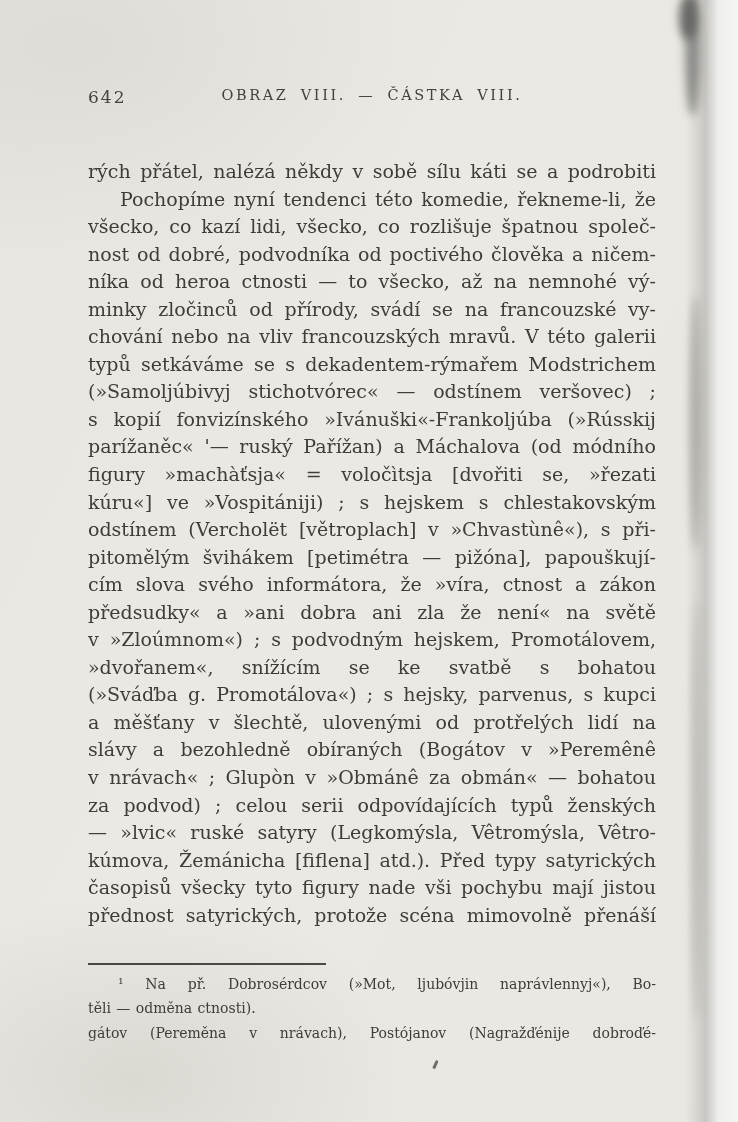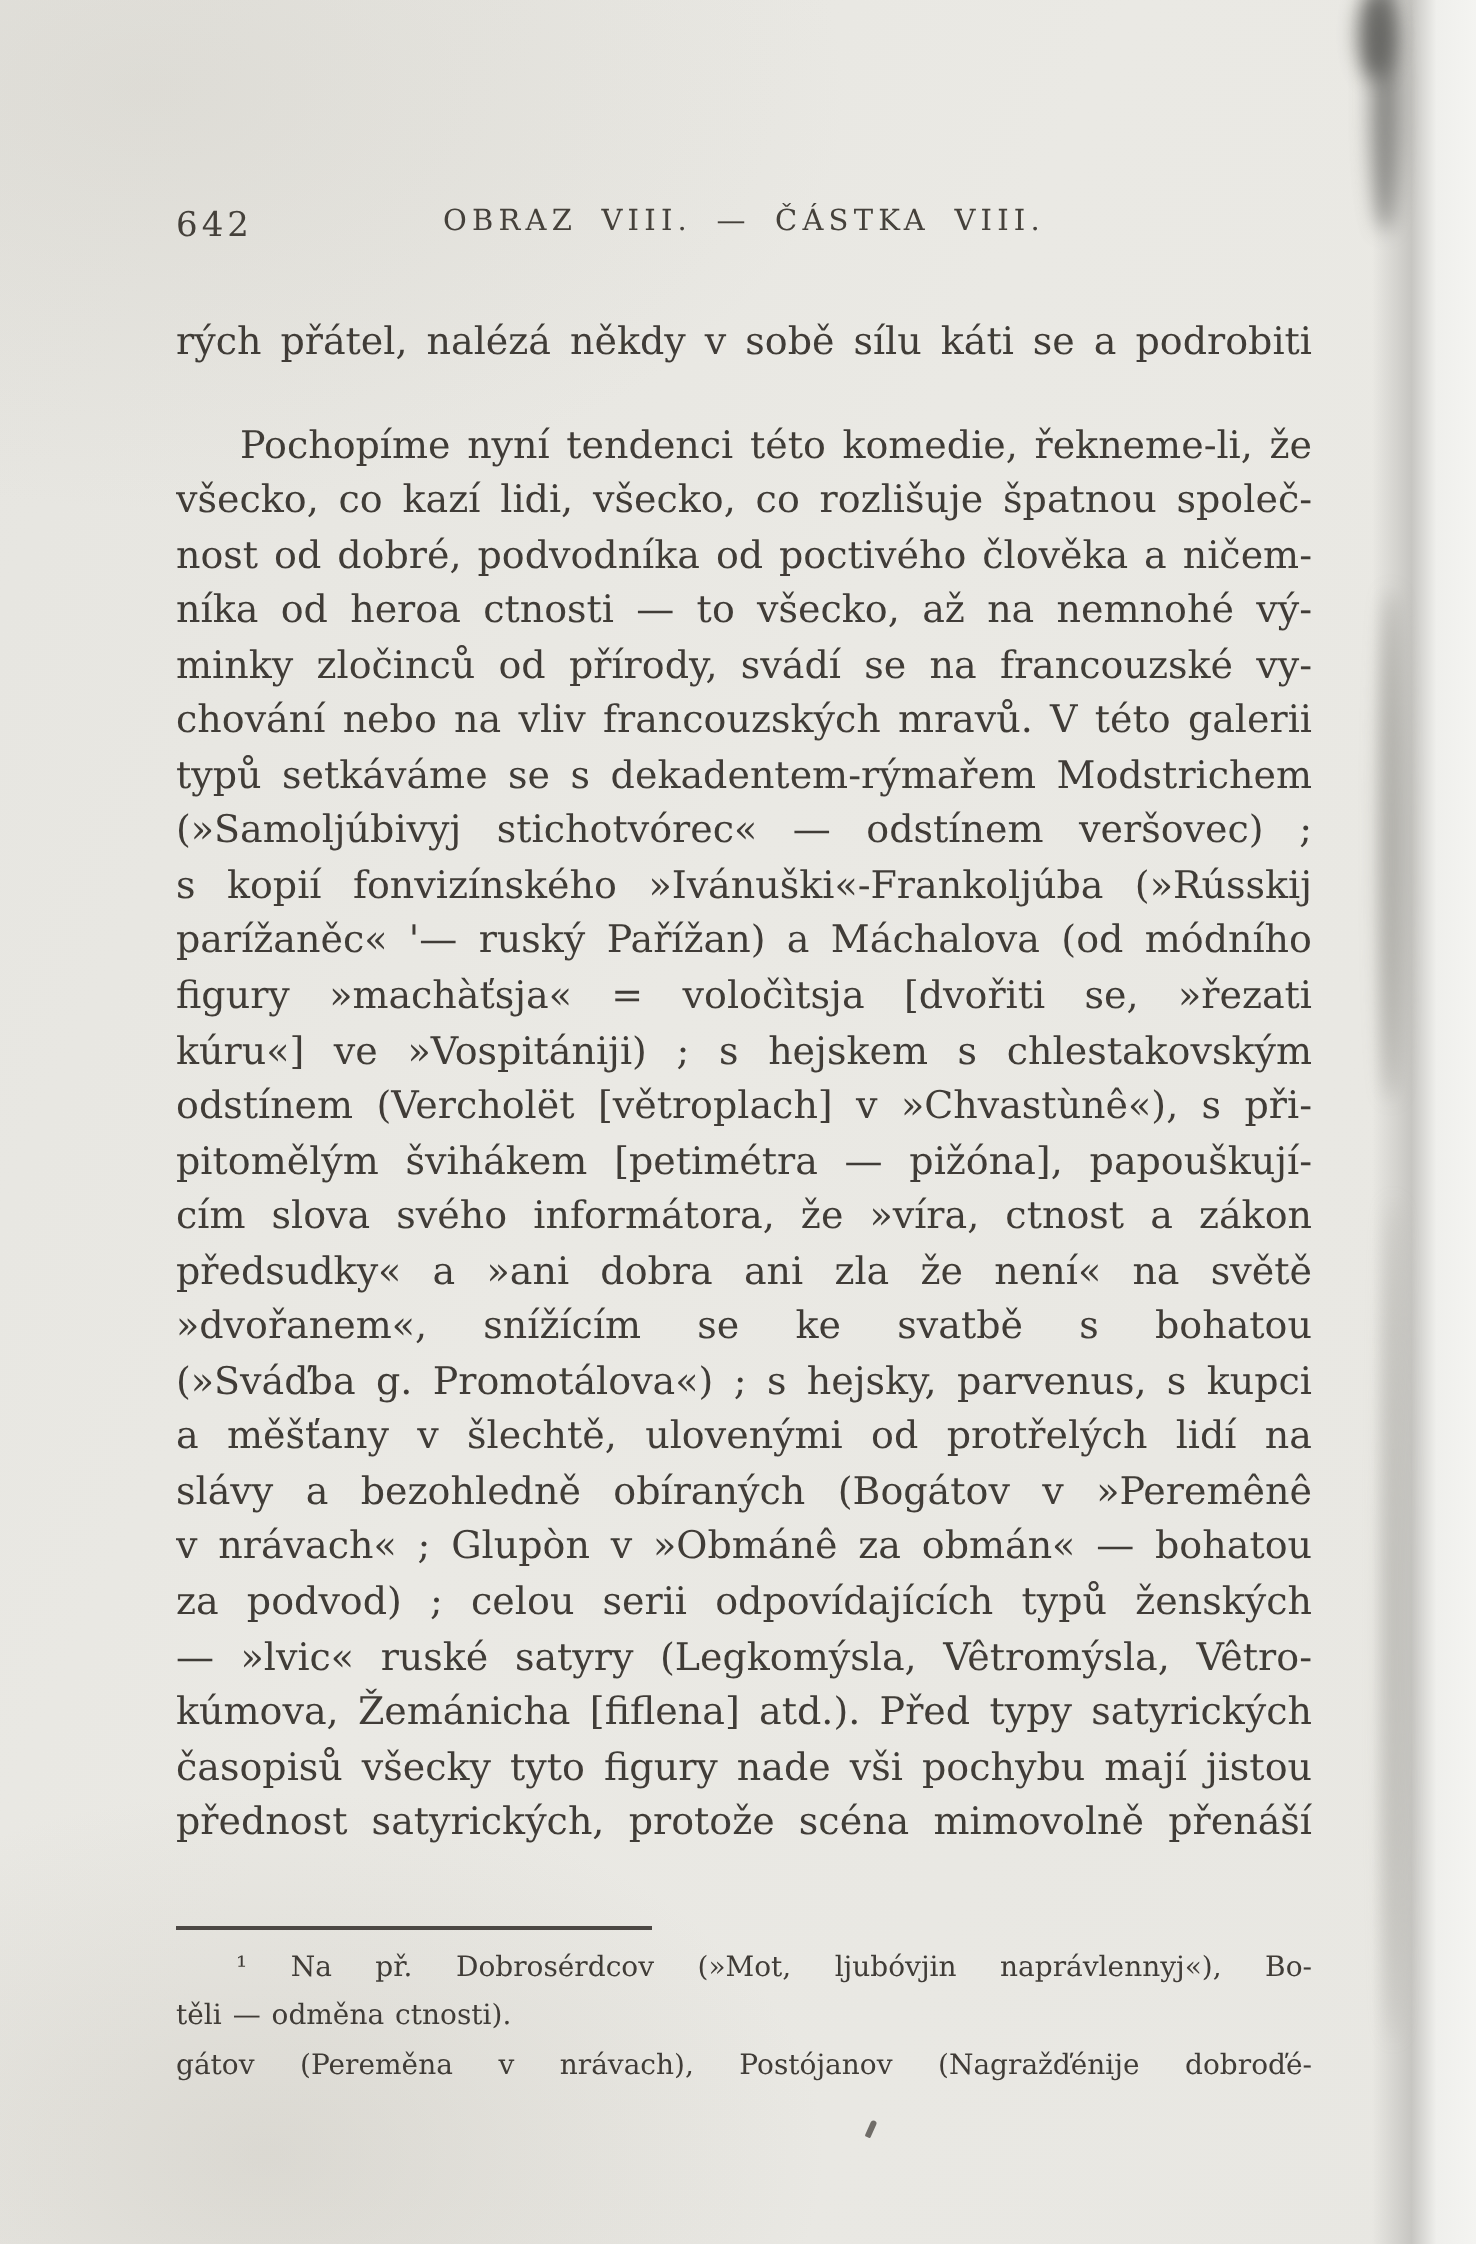--- a/index.html
+++ b/index.html
@@ -20,40 +20,40 @@
   .edge-zone {
     position: absolute; top: 0; right: 0; width: 52px; height: 100%;
     background: linear-gradient(to right, rgba(233,232,227,0) 0%, #c7c6c2 38%, #eFeFec 62%, #f4f4f1 100%);
   }
   .edge-blob { position: absolute; border-radius: 50%; filter: blur(5px); }
   .blob-top    { right: 38px; top: -14px;  width: 15px; height: 130px; background: #6e6e6b; opacity: .75; }
   .blob-corner { right: 41px; top: -6px;   width: 18px; height: 46px;  background: #575754; opacity: .8; }
   .blob-mid    { right: 37px; top: 295px;  width: 11px; height: 255px; background: #96958f; opacity: .7; }
   .blob-low    { right: 37px; top: 600px;  width: 9px;  height: 420px; background: #a3a29c; opacity: .55; }
 
-  .header-row { position: absolute; top: 103px; left: 88px; width: 568px; height: 22px; }
+  .header-row { position: absolute; top: 87px; left: 88px; width: 568px; height: 22px; }
   .page-number {
     position: absolute; left: 0; top: 0;
     font-size: 17px; letter-spacing: 2px; color: #45413b;
   }
   .running-head {
     position: absolute; left: 0; right: 0; text-align: center;
     font-size: 14.5px; letter-spacing: 2.6px; word-spacing: 5px; color: #45413b;
   }
 
   .body-text {
     position: absolute; top: 158px; left: 88px; width: 568px;
     font-size: 19px; line-height: 27.55px;
     word-spacing: 1.5px;
   }
   .bl {
     text-align: justify; text-align-last: justify; text-justify: inter-word;
     white-space: normal; height: 27.55px; overflow: hidden;
   }
-  .bl.indent { text-indent: 32px; margin-top: 24px; }
+  .bl.indent { text-indent: 32px; }
   .bl.short { text-align-last: left; }
 
   .footnote-rule {
     position: absolute; top: 963px; left: 88px; width: 238px; height: 2px;
     background: #4c4844;
   }
   .footnote {
     position: absolute; top: 972px; left: 88px; width: 568px;
     font-size: 14px; line-height: 24.4px; word-spacing: 1px;
   }
@@ -91,20 +91,21 @@
     <div class="bl">typů setkáváme se s dekadentem-rýmařem Modstrichem</div>
     <div class="bl">(»Samoljúbivyj stichotvórec« — odstínem veršovec) ;</div>
     <div class="bl">s kopií fonvizínského »Ivánuški«-Frankoljúba (»Rússkij</div>
     <div class="bl">parížaněc« '— ruský Pařížan) a Máchalova (od módního</div>
     <div class="bl">figury »machàťsja« = voločìtsja [dvořiti se, »řezati</div>
     <div class="bl">kúru«] ve »Vospitániji) ; s hejskem s chlestakovským</div>
     <div class="bl">odstínem (Vercholët [větroplach] v »Chvastùnê«), s při-</div>
     <div class="bl">pitomělým švihákem [petimétra — pižóna], papouškují-</div>
     <div class="bl">cím slova svého informátora, že »víra, ctnost a zákon jsou</div>
     <div class="bl">předsudky« a »ani dobra ani zla že není« na světě (Pustòn</div>
+    <div class="bl">v »Zloúmnom«) ; s podvodným hejskem, Promotálovem,</div>
     <div class="bl">»dvořanem«, snížícím se ke svatbě s bohatou vesničankou</div>
     <div class="bl">(»Sváďba g. Promotálova«) ; s hejsky, parvenus, s kupci</div>
     <div class="bl">a měšťany v šlechtě, ulovenými od protřelých lidí na udici</div>
     <div class="bl">slávy a bezohledně obíraných (Bogátov v »Peremênê</div>
     <div class="bl">v nrávach« ; Glupòn v »Obmánê za obmán« — bohatou</div>
     <div class="bl">za podvod) ; celou serii odpovídajících typů ženských</div>
     <div class="bl">— »lvic« ruské satyry (Legkomýsla, Vêtromýsla, Vêtro-</div>
     <div class="bl">kúmova, Žemánicha [fiflena] atd.). Před typy satyrických</div>
     <div class="bl">časopisů všecky tyto figury nade vši pochybu mají jistou</div>
     <div class="bl">přednost satyrických, protože scéna mimovolně přenáší je</div>

